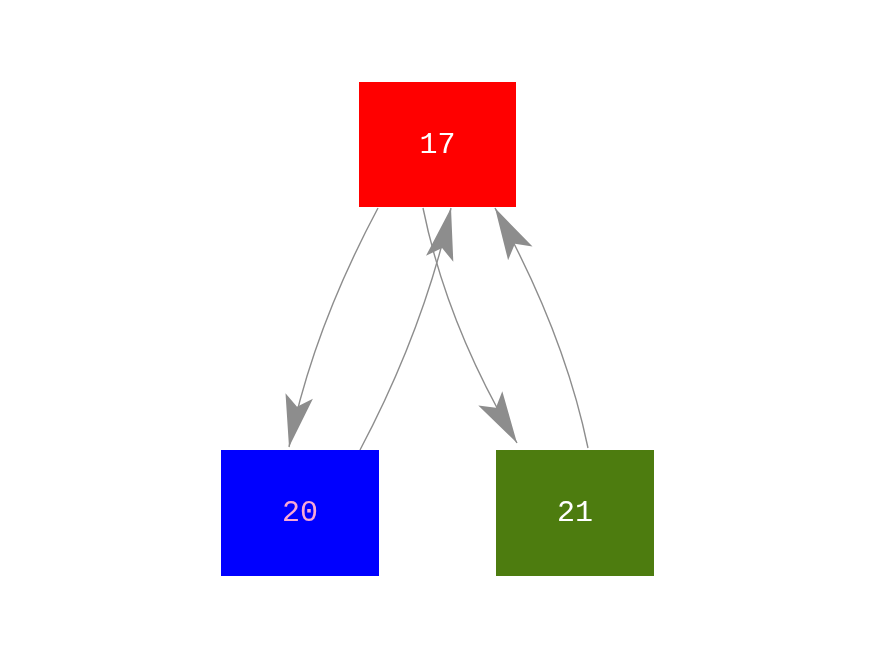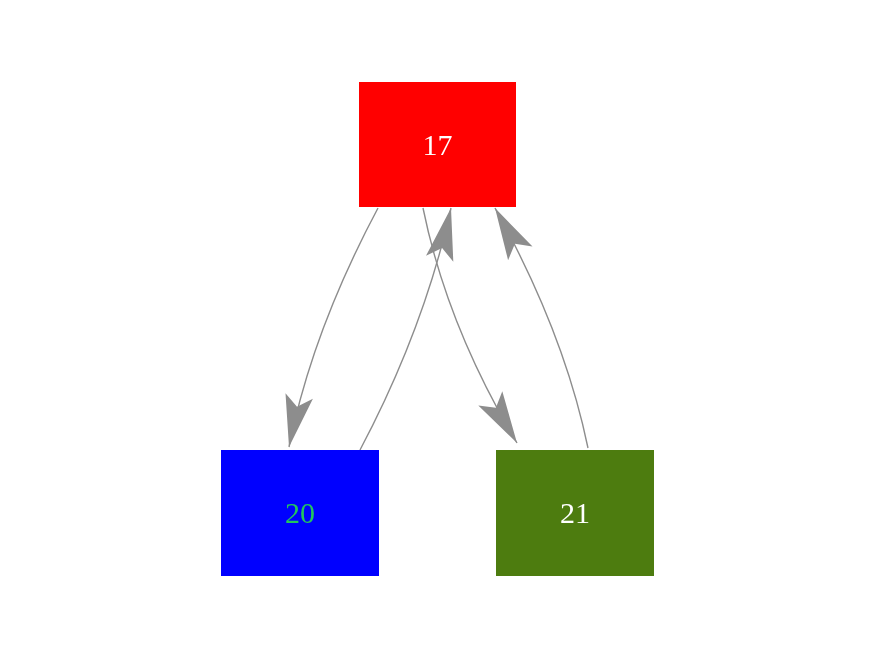--- a/index.html
+++ b/index.html
@@ -6,21 +6,21 @@
     margin: 0;
     padding: 0;
     background: #ffffff;
   }
   #canvas {
     position: relative;
     width: 875px;
     height: 656px;
     background: #ffffff;
     overflow: hidden;
-    font-family: Liberation Serif, serif;
+    font-family: Liberation Mono, monospace;
   }
   #edge-layer {
     position: absolute;
     left: 0;
     top: 0;
     width: 875px;
     height: 656px;
   }
   .edge-line {
     fill: none;
@@ -60,18 +60,18 @@
       <g>
         <path d="M 588,448 Q 564,332 495,208" class="edge-line" stroke="#8d8d8d"></path>
         <polygon points="495.0,208.0 532.5,246.6 514.9,243.8 508.1,260.2" fill="#8d8d8d"></polygon>
       </g>
     </svg>
 
   <div class="node" style="left: 359px; top: 82px; width: 157px; height: 125px; background: rgb(255, 0, 0);">
     <span class="node-label" style="color: rgb(255, 255, 255);">17</span>
   </div>
   <div class="node" style="left: 221px; top: 450px; width: 158px; height: 126px; background: rgb(0, 0, 255);">
-    <span class="node-label" style="color: #22c55e;">20</span>
+    <span class="node-label" style="color: #f9a8d4;">20</span>
   </div>
   <div class="node" style="left: 496px; top: 450px; width: 158px; height: 126px; background: #4d7c0f;">
     <span class="node-label" style="color: rgb(255, 255, 255);">21</span>
   </div>
 </div>
 
 </body></html>

